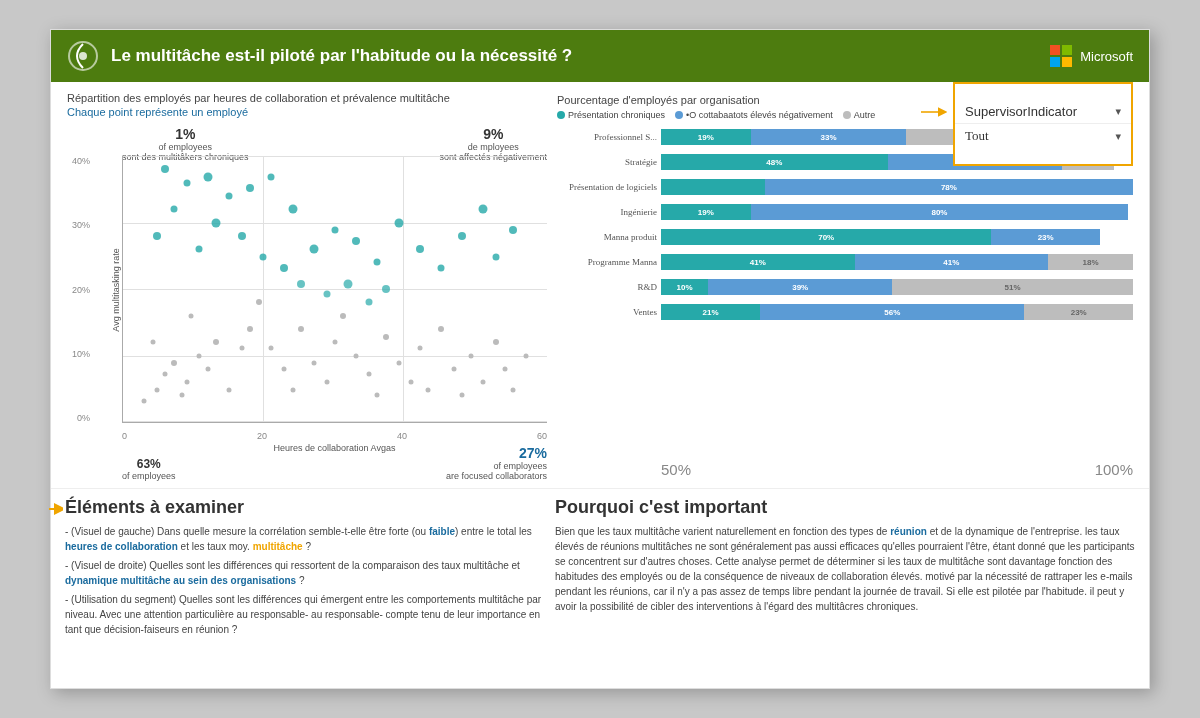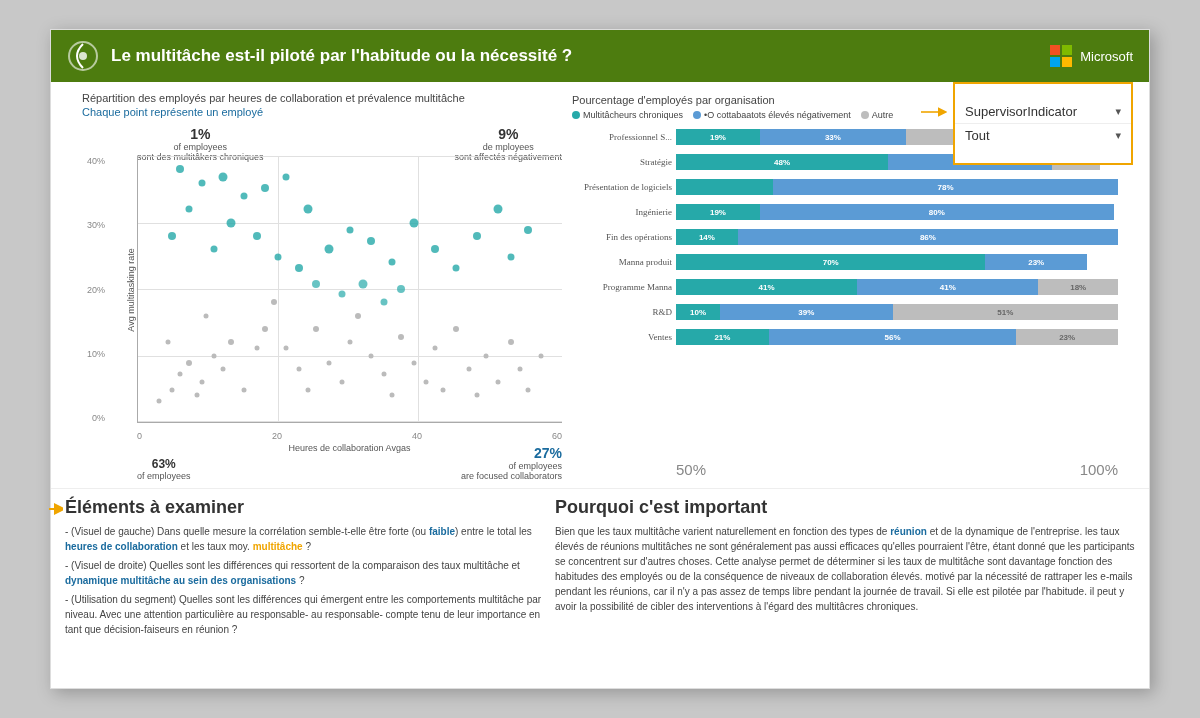--- a/index.html
+++ b/index.html
@@ -78,38 +78,38 @@
     }
     .filter-row {
       display: flex;
       align-items: center;
       justify-content: space-between;
       padding: 4px 10px;
       font-size: 13px;
       color: #333;
       border-bottom: 1px solid #eee;
     }
-    .filter-row:last-child { border-bottom: none; }
+    .filter-row:last-child { border-bottom: none; font-family: Liberation Serif, serif; }
     .filter-arrow {
       color: #555;
       font-size: 11px;
       margin-left: 8px;
     }
     .arrow-indicator {
       position: absolute;
       left: -36px;
       top: 20px;
     }
     .arrow-indicator svg { width: 32px; height: 20px; }
 
     
     .content {
       display: flex;
       flex: 1;
-      padding: 10px 31px;
+      padding: 10px 16px;
       gap: 10px;
       overflow: hidden;
     }
 
     
     .left-panel {
       flex: 0 0 480px;
       display: flex;
       flex-direction: column;
     }
@@ -448,21 +448,21 @@
         </div>
       </div>
     </div>
 
     <div class="right-panel">
       <div class="bar-title">Pourcentage d'employés par organisation</div>
 
       <div class="legend">
         <div class="legend-item">
           <div class="legend-dot" style="background:#26a9a9;"></div>
-          <span>Multitâcheurs chroniques</span>
+          <span>Présentation chroniques</span>
         </div>
         <div class="legend-item">
           <div class="legend-dot" style="background:#5b9bd5;"></div>
           <span>•O cottabaatots élevés négativement</span>
         </div>
         <div class="legend-item">
           <div class="legend-dot" style="background:#bdbdbd;"></div>
           <span>Autre</span>
         </div>
       </div>
@@ -496,27 +496,20 @@
         </div>
 
         <div class="bar-row">
           <div class="bar-label">Ingénierie</div>
           <div class="bar-segments">
             <div class="bar-seg teal" style="width:19%;">19%</div>
             <div class="bar-seg blue" style="width:80%;">80%</div>
           </div>
         </div>
 
-        <div class="bar-row">
-          <div class="bar-label">Fin des opérations</div>
-          <div class="bar-segments">
-            <div class="bar-seg teal" style="width:14%;">14%</div>
-            <div class="bar-seg blue" style="width:86%;">86%</div>
-          </div>
-        </div>
 
         <div class="bar-row">
           <div class="bar-label">Manna produit</div>
           <div class="bar-segments">
             <div class="bar-seg teal" style="width:70%;">70%</div>
             <div class="bar-seg blue" style="width:23%;">23%</div>
           </div>
         </div>
 
         <div class="bar-row">

